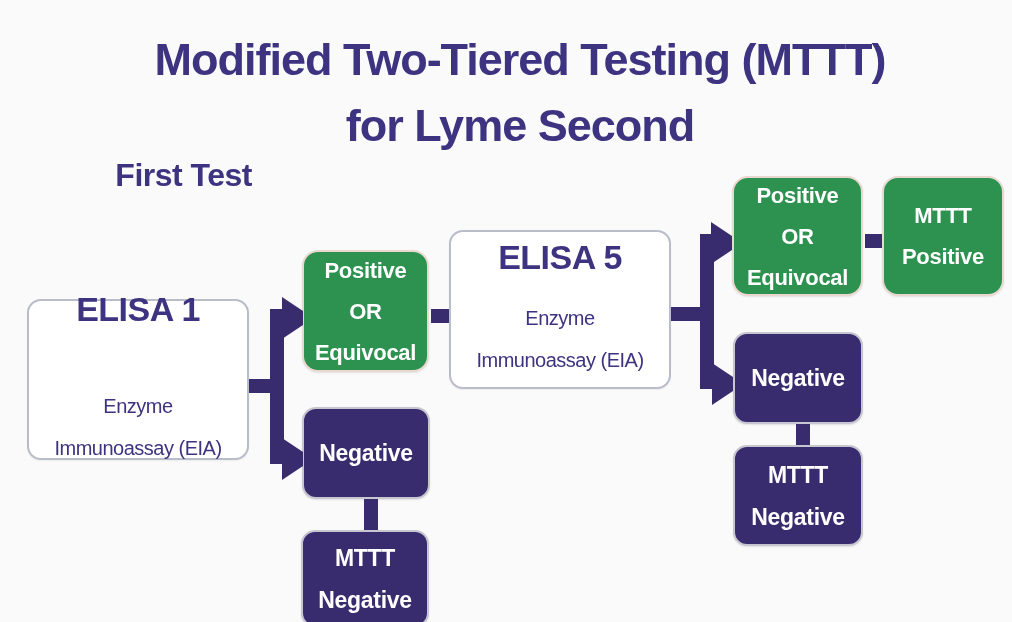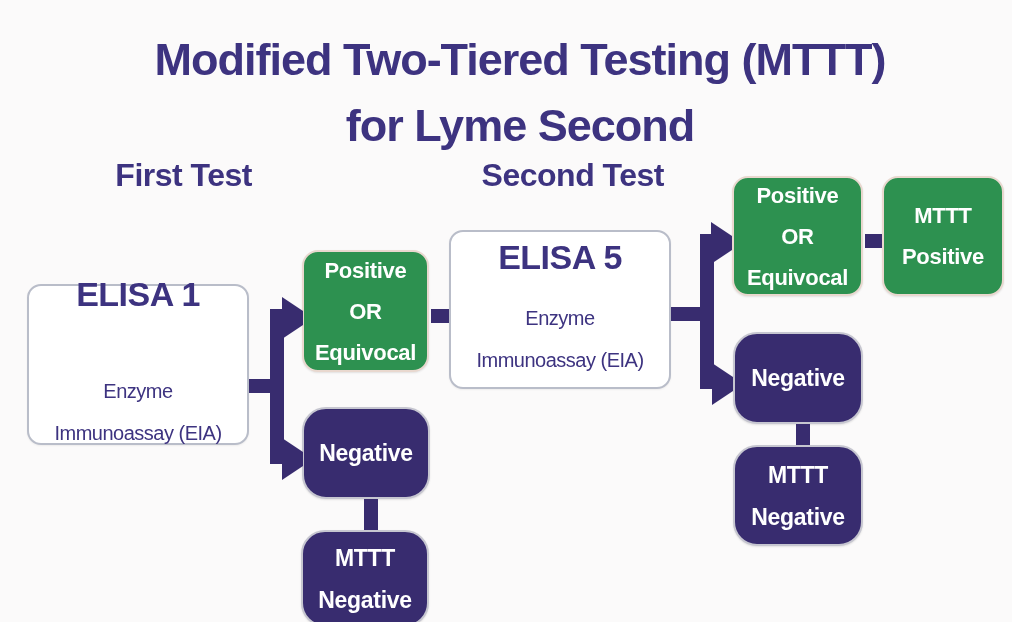--- a/index.html
+++ b/index.html
@@ -71,30 +71,30 @@
     color: #ffffff;
     font-weight: bold;
     font-size: 22px;
     line-height: 27px;
     letter-spacing: -0.3px;
     box-shadow: 0 1px 2px rgba(0,0,0,0.10);
   }
   .purple-box {
     background: #382c6f;
     border: 2px solid #c6c6d0;
-    border-radius: 24px;
+    border-radius: 14px;
     color: #ffffff;
     font-weight: bold;
     font-size: 23px;
     line-height: 28px;
     letter-spacing: -0.3px;
     box-shadow: 0 1px 2px rgba(0,0,0,0.10);
   }
 
-  #elisa1      { left: 13px;  top: 270px; width: 222px; height: 161px; gap: 36px; }
+  #elisa1      { left: 13px;  top: 285px; width: 222px; height: 161px; gap: 36px; }
   #green1      { left: 288px; top: 236px; width: 127px; height: 122px; }
   #neg1        { left: 288px; top: 393px; width: 128px; height: 92px;  }
   #mttt-neg1   { left: 287px; top: 516px; width: 128px; height: 97px;  }
   #elisa2      { left: 435px; top: 216px; width: 222px; height: 159px; }
   #green2      { left: 718px; top: 162px; width: 131px; height: 120px; }
   #mttt-pos    { left: 868px; top: 162px; width: 122px; height: 120px; }
   #neg2        { left: 719px; top: 318px; width: 130px; height: 92px;  }
   #mttt-neg2   { left: 719px; top: 431px; width: 130px; height: 101px; }
 
   
@@ -140,21 +140,20 @@
 <body>
 
 <div class="canvas">
 
   <div class="title">
     <div>Modified Two-Tiered Testing (MTTT)</div>
     <div>for Lyme Second</div>
   </div>
 
   <div class="col-header" id="first-test">First Test</div>
-  <div class="col-header" id="second-test">Second Test</div>
 
   <div class="box white-box" id="elisa1">
     <div class="box-title">ELISA 1</div>
     <div class="box-sub">
       <div>Enzyme</div>
       <div>Immunoassay (EIA)</div>
     </div>
   </div>
 
   <div class="box green-box" id="green1">

